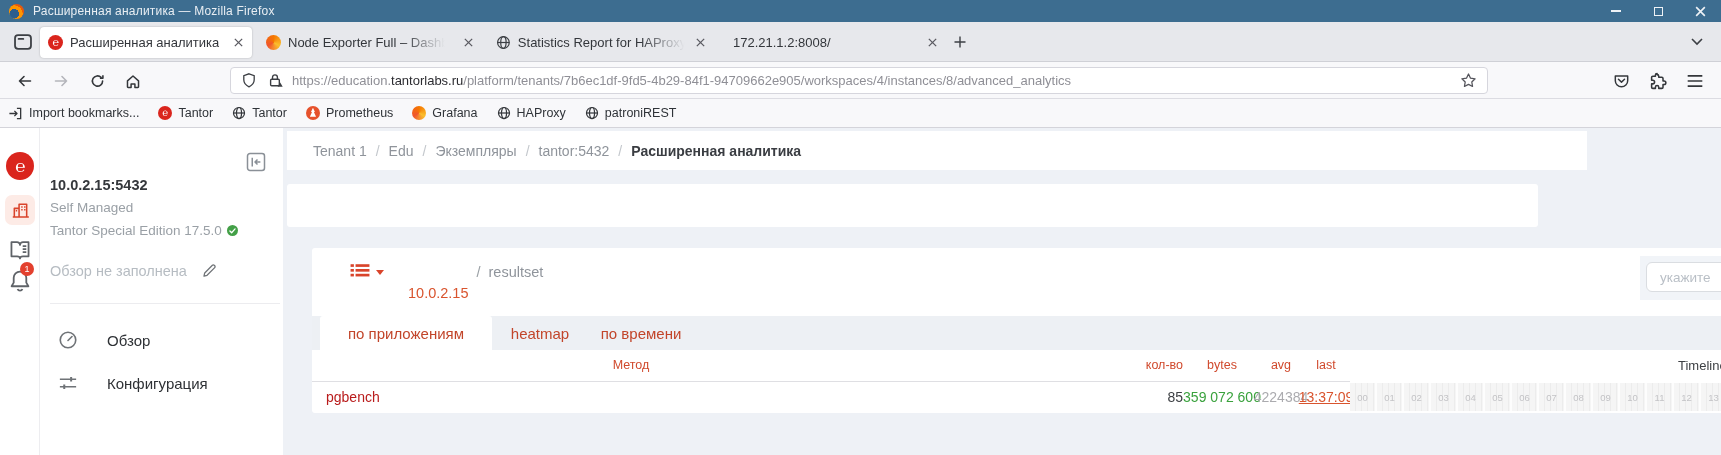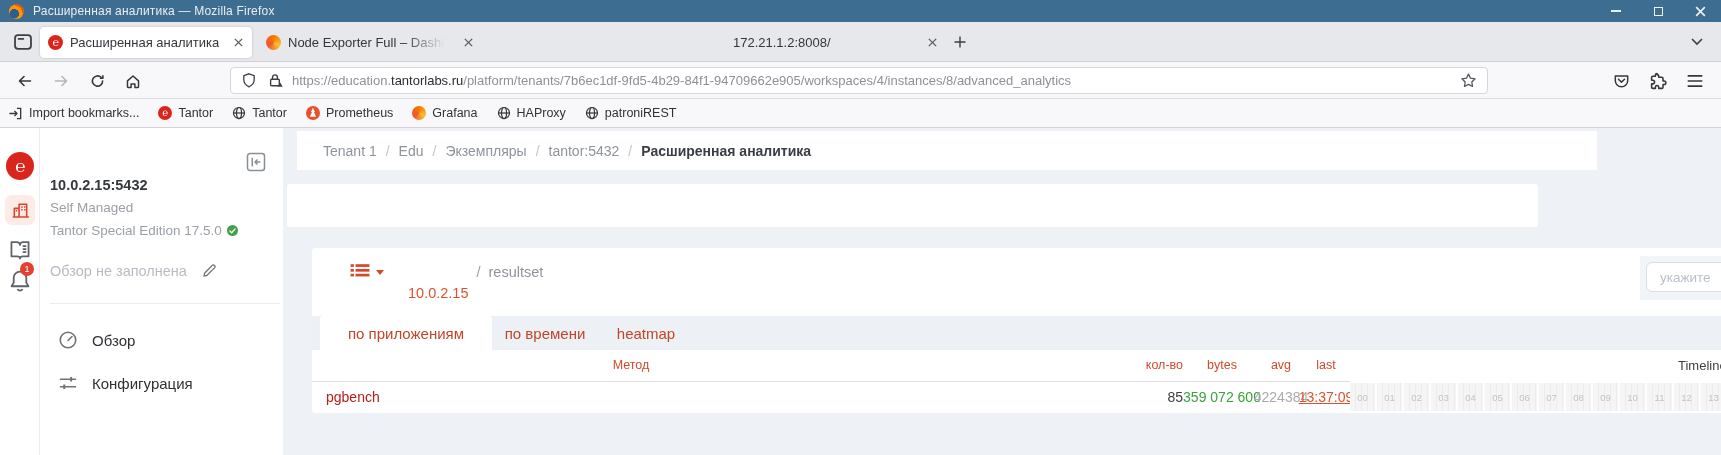--- a/index.html
+++ b/index.html
@@ -42,23 +42,23 @@
 
   
   .bmbar { position:absolute; left:0; top:99px; width:1721px; height:29px; background:#f8f8fa; border-bottom:1px solid #d4d4da; display:flex; align-items:center; padding-left:8px; }
   .bm { display:flex; align-items:center; gap:6px; margin-right:19px; font-size:12.5px; color:#2f3338; white-space:nowrap; }
 
   
   .app { position:absolute; left:0; top:128px; width:1721px; height:327px; background:#eef1f6; }
   .rail { position:absolute; left:0; top:0; width:40px; height:327px; background:#fff; border-right:1px solid #ededf0; }
   .sidebar { position:absolute; left:40px; top:0; width:243px; height:327px; background:#fff; }
   .sb-gray { color:#9aa0a6; }
-  .menu-item { position:absolute; left:50px; width:220px; height:28px; display:flex; align-items:center; gap:14px; font-size:15px; color:#2e3135; cursor:pointer; }
-
-  .band { position:absolute; left:297px; top:3px; width:1300px; height:39px; background:#fff;text-align:right; }
+  .menu-item { position:absolute; left:50px; width:220px; height:28px; display:flex; align-items:center; gap:29px; font-size:15px; color:#2e3135; cursor:pointer; }
+
+  .band { position:absolute; left:287px; top:3px; width:1300px; height:39px; background:#fff;text-align:right; }
   .crumbs { position:absolute; left:26px; top:0; height:39px; display:flex; align-items:center; font-size:14px; color:#8f949b; gap:9px; white-space:nowrap; }
   .crumbs .cur { color:#3a3d42; font-weight:bold; }
   .crumbs .sep { color:#c3c7cc; }
 
   .card1 { position:absolute; left:287px; top:56px; width:1251px; height:43px; background:#fff; border-radius:3px; }
   .card2 { position:absolute; left:312px; top:120px; width:1409px; height:165px; background:#fff; border-radius:3px 0 0 3px; overflow:hidden; }
 
   .src-row { position:absolute; left:0; top:0; width:1320px; height:48px; display:flex; align-items:center; }
   .src-host { color:#d9542e; font-size:14.5px; }
   .src-sep  { color:#9aa0a5; font-size:14.5px; margin:0 8px; }
@@ -132,20 +132,33 @@
   <div class="tab" style="left:258px;width:224px;">
     <div class="round-icon grafana-dot"></div>
     <span class="tab-label fade" style="width:160px;">Node Exporter Full – Dashboard</span>
     <span class="xicon">
       <svg width="11" height="11" viewBox="0 0 12 12">
           <path d="M2 2l8 8M10 2l-8 8" stroke="#5a5a61" stroke-width="1.4"></path>
         </svg>
     </span>
   </div>
 
+  <div class="tab" style="left:488px;width:226px;">
+    <svg width="15" height="15" viewBox="0 0 16 16">
+        <circle cx="8" cy="8" r="6.3" fill="none" stroke="#3c3f44" stroke-width="1.3"></circle>
+        <ellipse cx="8" cy="8" rx="2.9" ry="6.3" fill="none" stroke="#3c3f44" stroke-width="1.3"></ellipse>
+        <path d="M1.7 8h12.6" stroke="#3c3f44" stroke-width="1.3"></path>
+      </svg>
+    <span class="tab-label fade" style="width:172px;">Statistics Report for HAProxy</span>
+    <span class="xicon">
+      <svg width="11" height="11" viewBox="0 0 12 12">
+          <path d="M2 2l8 8M10 2l-8 8" stroke="#5a5a61" stroke-width="1.4"></path>
+        </svg>
+    </span>
+  </div>
 
   <div class="tab" style="left:718px;width:228px;">
     <span class="tab-label">172.21.1.2:8008/</span>
     <span class="xicon">
       <svg width="11" height="11" viewBox="0 0 12 12">
           <path d="M2 2l8 8M10 2l-8 8" stroke="#5a5a61" stroke-width="1.4"></path>
         </svg>
     </span>
   </div>
 
@@ -378,25 +391,25 @@
       <span class="src-name">resultset</span>
     </div>
 
     <div class="filter-zone"></div>
     <input class="filter-input" value="" placeholder="укажите" style="">
 
     <div class="tabstrip">
       <div class="vtab active" style="width:172px;">
           <span>по приложениям</span>
         </div>
+      <div class="vtab" style="width:96px;">
+          <span>heatmap</span>
+        </div>
       <div class="vtab" style="width:106px;">
           <span>по времени</span>
-        </div>
-      <div class="vtab" style="width:96px;">
-          <span>heatmap</span>
         </div>
     </div>
 
     <div class="th" style="left:296px;width:46px;justify-content:center;">Метод</div>
     <div class="th" style="left:791px;width:80px;justify-content:flex-end;">кол-во</div>
     <div class="th" style="left:870px;width:80px;justify-content:center;">bytes</div>
     <div class="th" style="left:929px;width:80px;justify-content:center;">avg</div>
     <div class="th" style="left:974px;width:80px;justify-content:center;">last</div>
     <div class="tl-header">Timeline</div>
     <div class="th-underline"></div>

